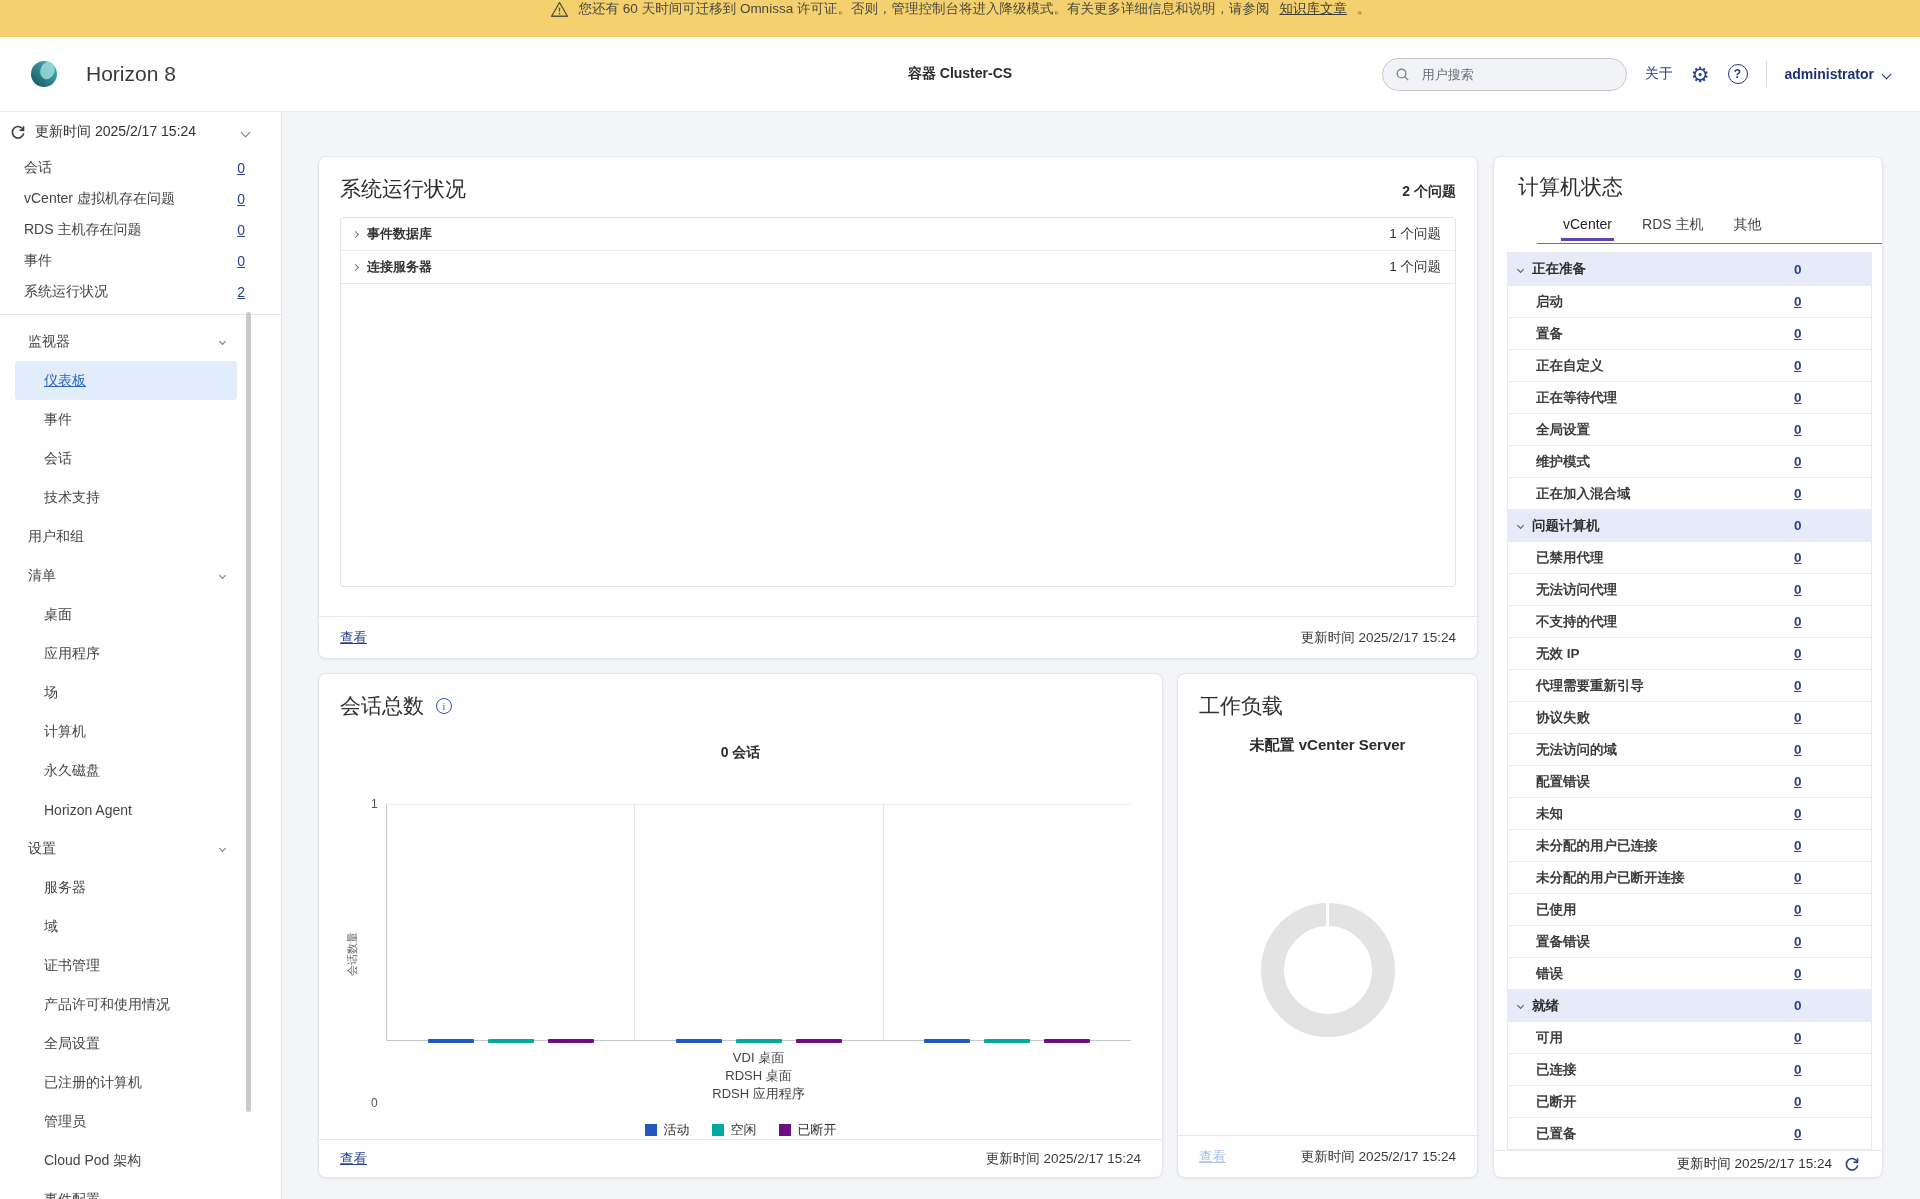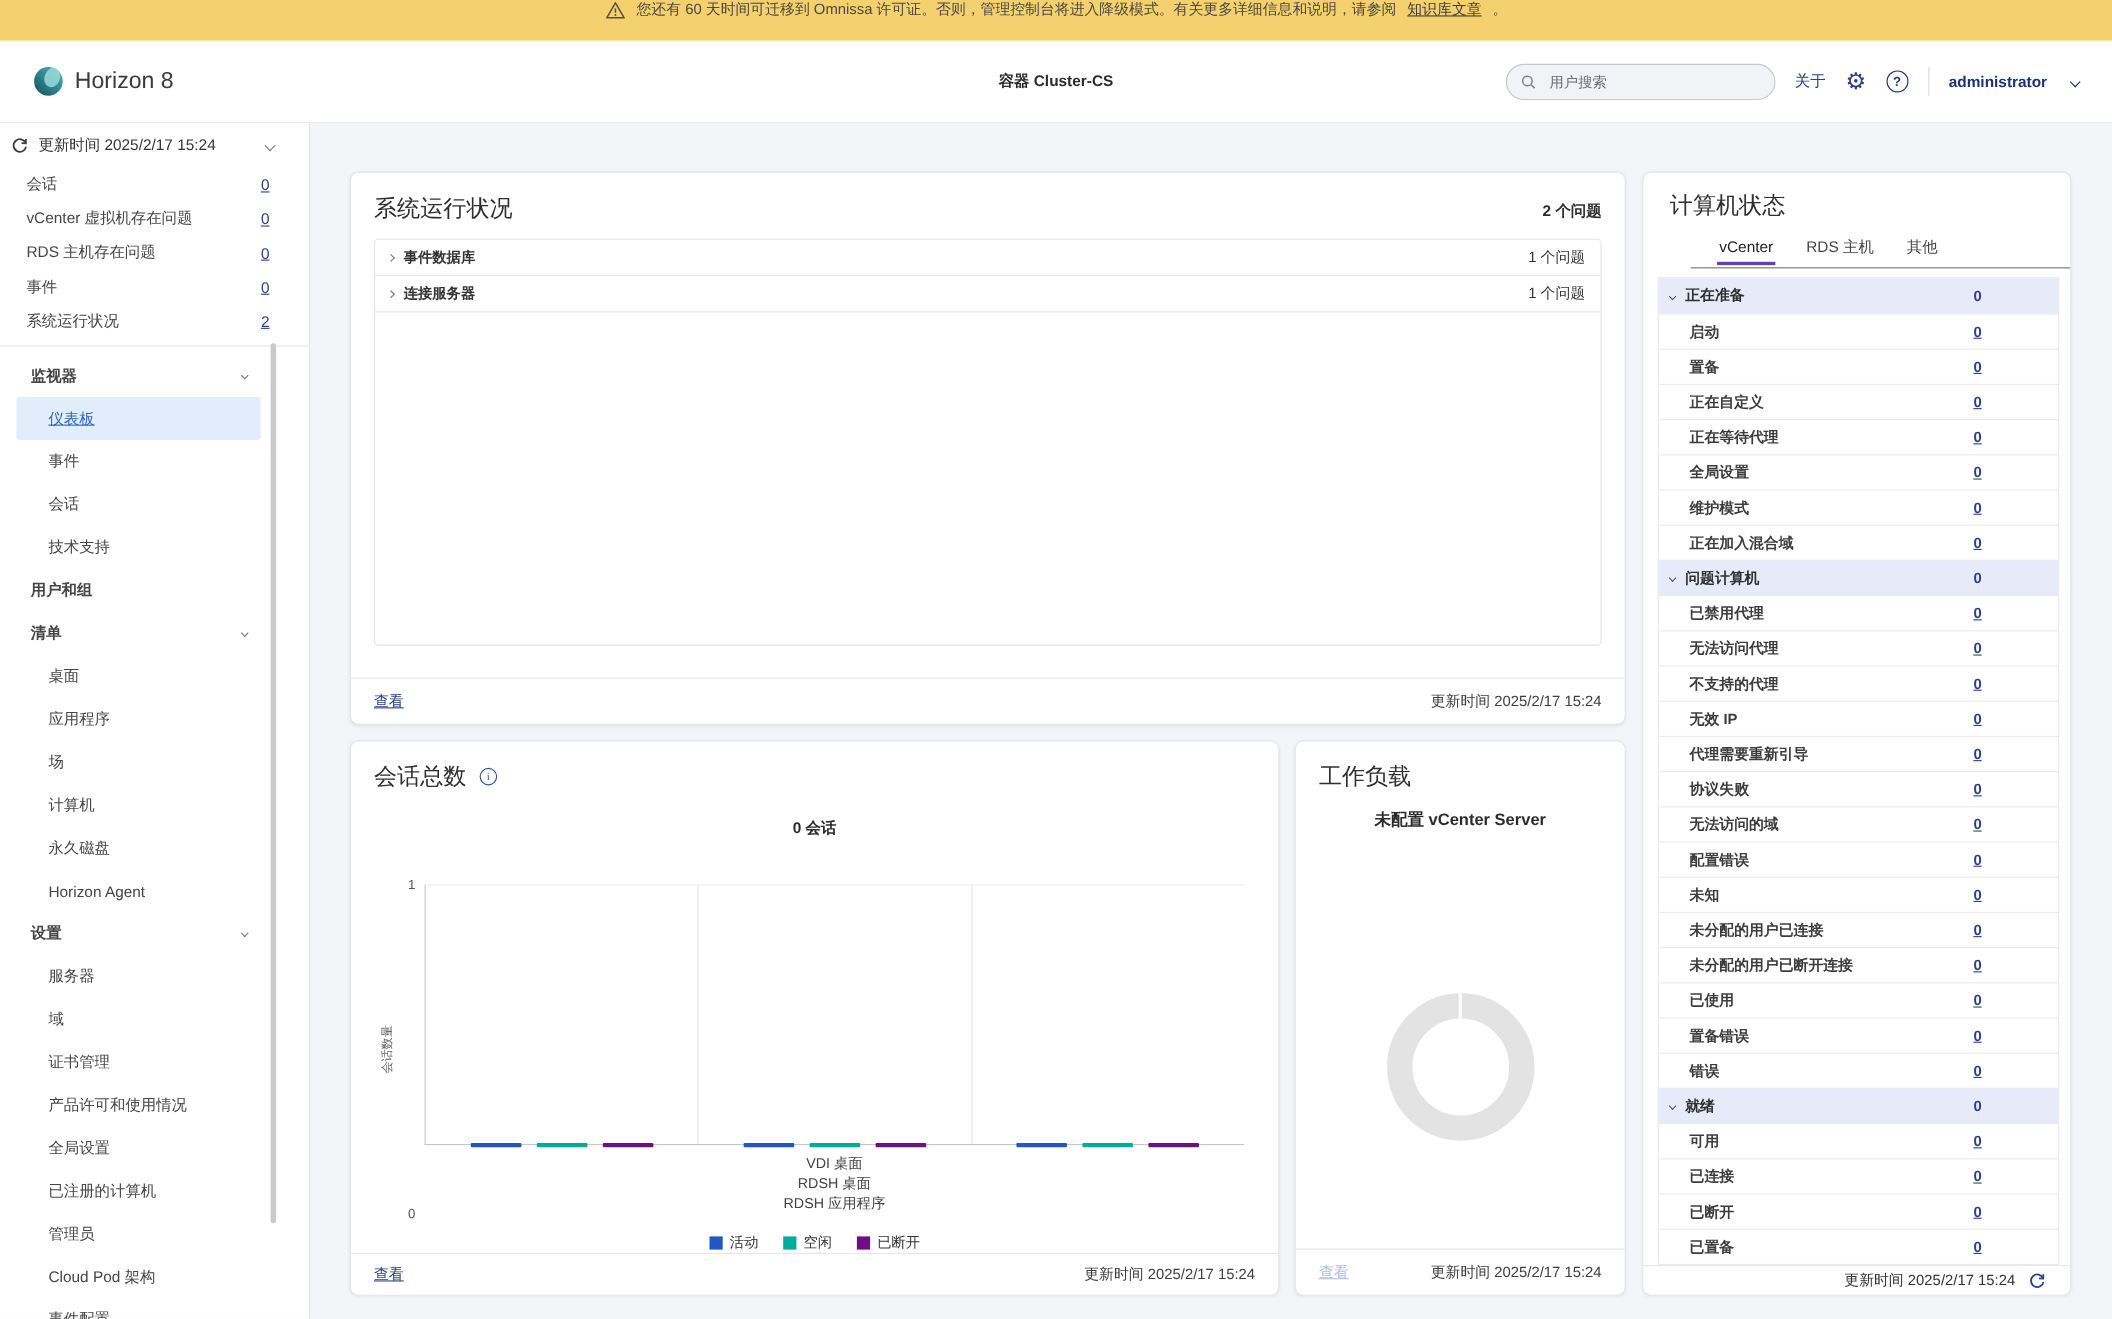--- a/index.html
+++ b/index.html
@@ -6,32 +6,32 @@
   html,body { width:1920px; height:1199px; overflow:hidden; }
   body { font-family:"Liberation Sans","DejaVu Sans",sans-serif; font-size:14px; color:#3c3c3c; background:#f4f5f9; }
   a { cursor:pointer; }
 
   
   .banner { height:37px; background:#f4d16e; display:flex; justify-content:center; gap:10px; font-size:13.5px; color:#4a4a40; }
   .banner a { color:#3f3f35; text-decoration:underline; }
 
   
   header { height:75px; background:#fff; display:flex; align-items:center; padding:0 30px; position:relative; border-bottom:1px solid #ebebee; }
-  .logo { display:flex; align-items:center; gap:10px; }
+  .logo { display:flex; align-items:center; gap:28px; }
   .logo-text { font-size:21px; color:#3a3a3a; }
   .header-title { position:absolute; left:50%; transform:translateX(-50%); font-size:14px; font-weight:600; color:#2b2b2b; }
   .header-right { margin-left:auto; display:flex; align-items:center; gap:18px; }
   .search { width:245px; height:33px; border:1px solid #c6c6cc; border-radius:17px; background:#f2f3f7; display:flex; align-items:center; gap:12px; padding:0 12px; }
   .search input { flex:1; border:none; background:transparent; outline:none; font-size:13px; color:#333; font-family:inherit; }
   .search input::placeholder { color:#6b6b73; }
   .about { font-size:14px; color:#28418c; text-decoration:none; }
   .gear { font-size:21px; color:#28418c; line-height:1; cursor:pointer; }
   .help { width:20px; height:20px; border:1.6px solid #22387f; border-radius:50%; display:flex; align-items:center; justify-content:center; font-size:12px; font-weight:700; color:#22387f; cursor:pointer; }
   .vdiv { width:1px; height:26px; background:#d9d9de; }
-  .user { display:flex; align-items:center; gap:22px; font-size:14px; font-weight:700; color:#1d3176; cursor:pointer; }
+  .user { display:flex; align-items:center; gap:9px; font-size:14px; font-weight:700; color:#1d3176; cursor:pointer; }
 
   
   .chev { display:inline-block; width:7px; height:7px; border-right:1.6px solid #777; border-bottom:1.6px solid #777; }
   .chev.down { transform:rotate(45deg); }
   .chev.right { transform:rotate(-45deg); }
   .chev.navy { border-color:#1d3176; }
   .chev.dark { border-color:#555; }
   .chev.sm { width:5px; height:5px; border-width:1.4px; }
 
   
@@ -39,21 +39,21 @@
 
   
   aside.sidebar { width:282px; background:#fff; border-right:1px solid #e4e4e8; position:relative; overflow:hidden; flex:none; }
   .sb-refresh { height:40px; display:flex; align-items:center; gap:9px; padding:0 34px 0 10px; position:relative; font-size:14px; color:#333; cursor:pointer; }
   .sb-refresh .chev { position:absolute; right:32px; }
   .sb-stat { height:31px; display:flex; align-items:center; padding:0 36px 0 24px; font-size:14px; color:#454545; cursor:pointer; }
   .sb-stat span { flex:1; }
   .count-link { color:#28418c; text-decoration:underline; }
   .sb-divider { border-top:1px solid #e4e4e8; margin:7px 0; }
   .sb-group, .sb-child { height:39px; margin:0 44px 0 15px; display:flex; align-items:center; font-size:14px; color:#454545; cursor:pointer; position:relative; }
-  .sb-group { padding-left:13px;font-weight:bold; }
+  .sb-group { padding-left:13px; }
   .sb-group .chev { position:absolute; right:12px; }
   .sb-child { padding-left:29px; border-radius:3px; }
   .sb-child.active { background:#e1edfb; color:#2e64c1;text-decoration:underline; }
   .sb-thumb { position:absolute; left:246px; top:200px; width:5px; height:800px; background:#c9c9cd; border-radius:3px; }
 
   
   .content { flex:1; display:flex; gap:15px; padding:44px 37px 21px 36px; }
   .left-col { width:1160px; flex:none; display:flex; flex-direction:column; gap:14px; }
   .card { background:#fff; border:1px solid #e4e5ea; border-radius:8px; box-shadow:0 1px 3px rgba(0,0,0,.06); display:flex; flex-direction:column; }
   .card-body { padding:18px 21px 0; flex:1; display:flex; flex-direction:column; }

